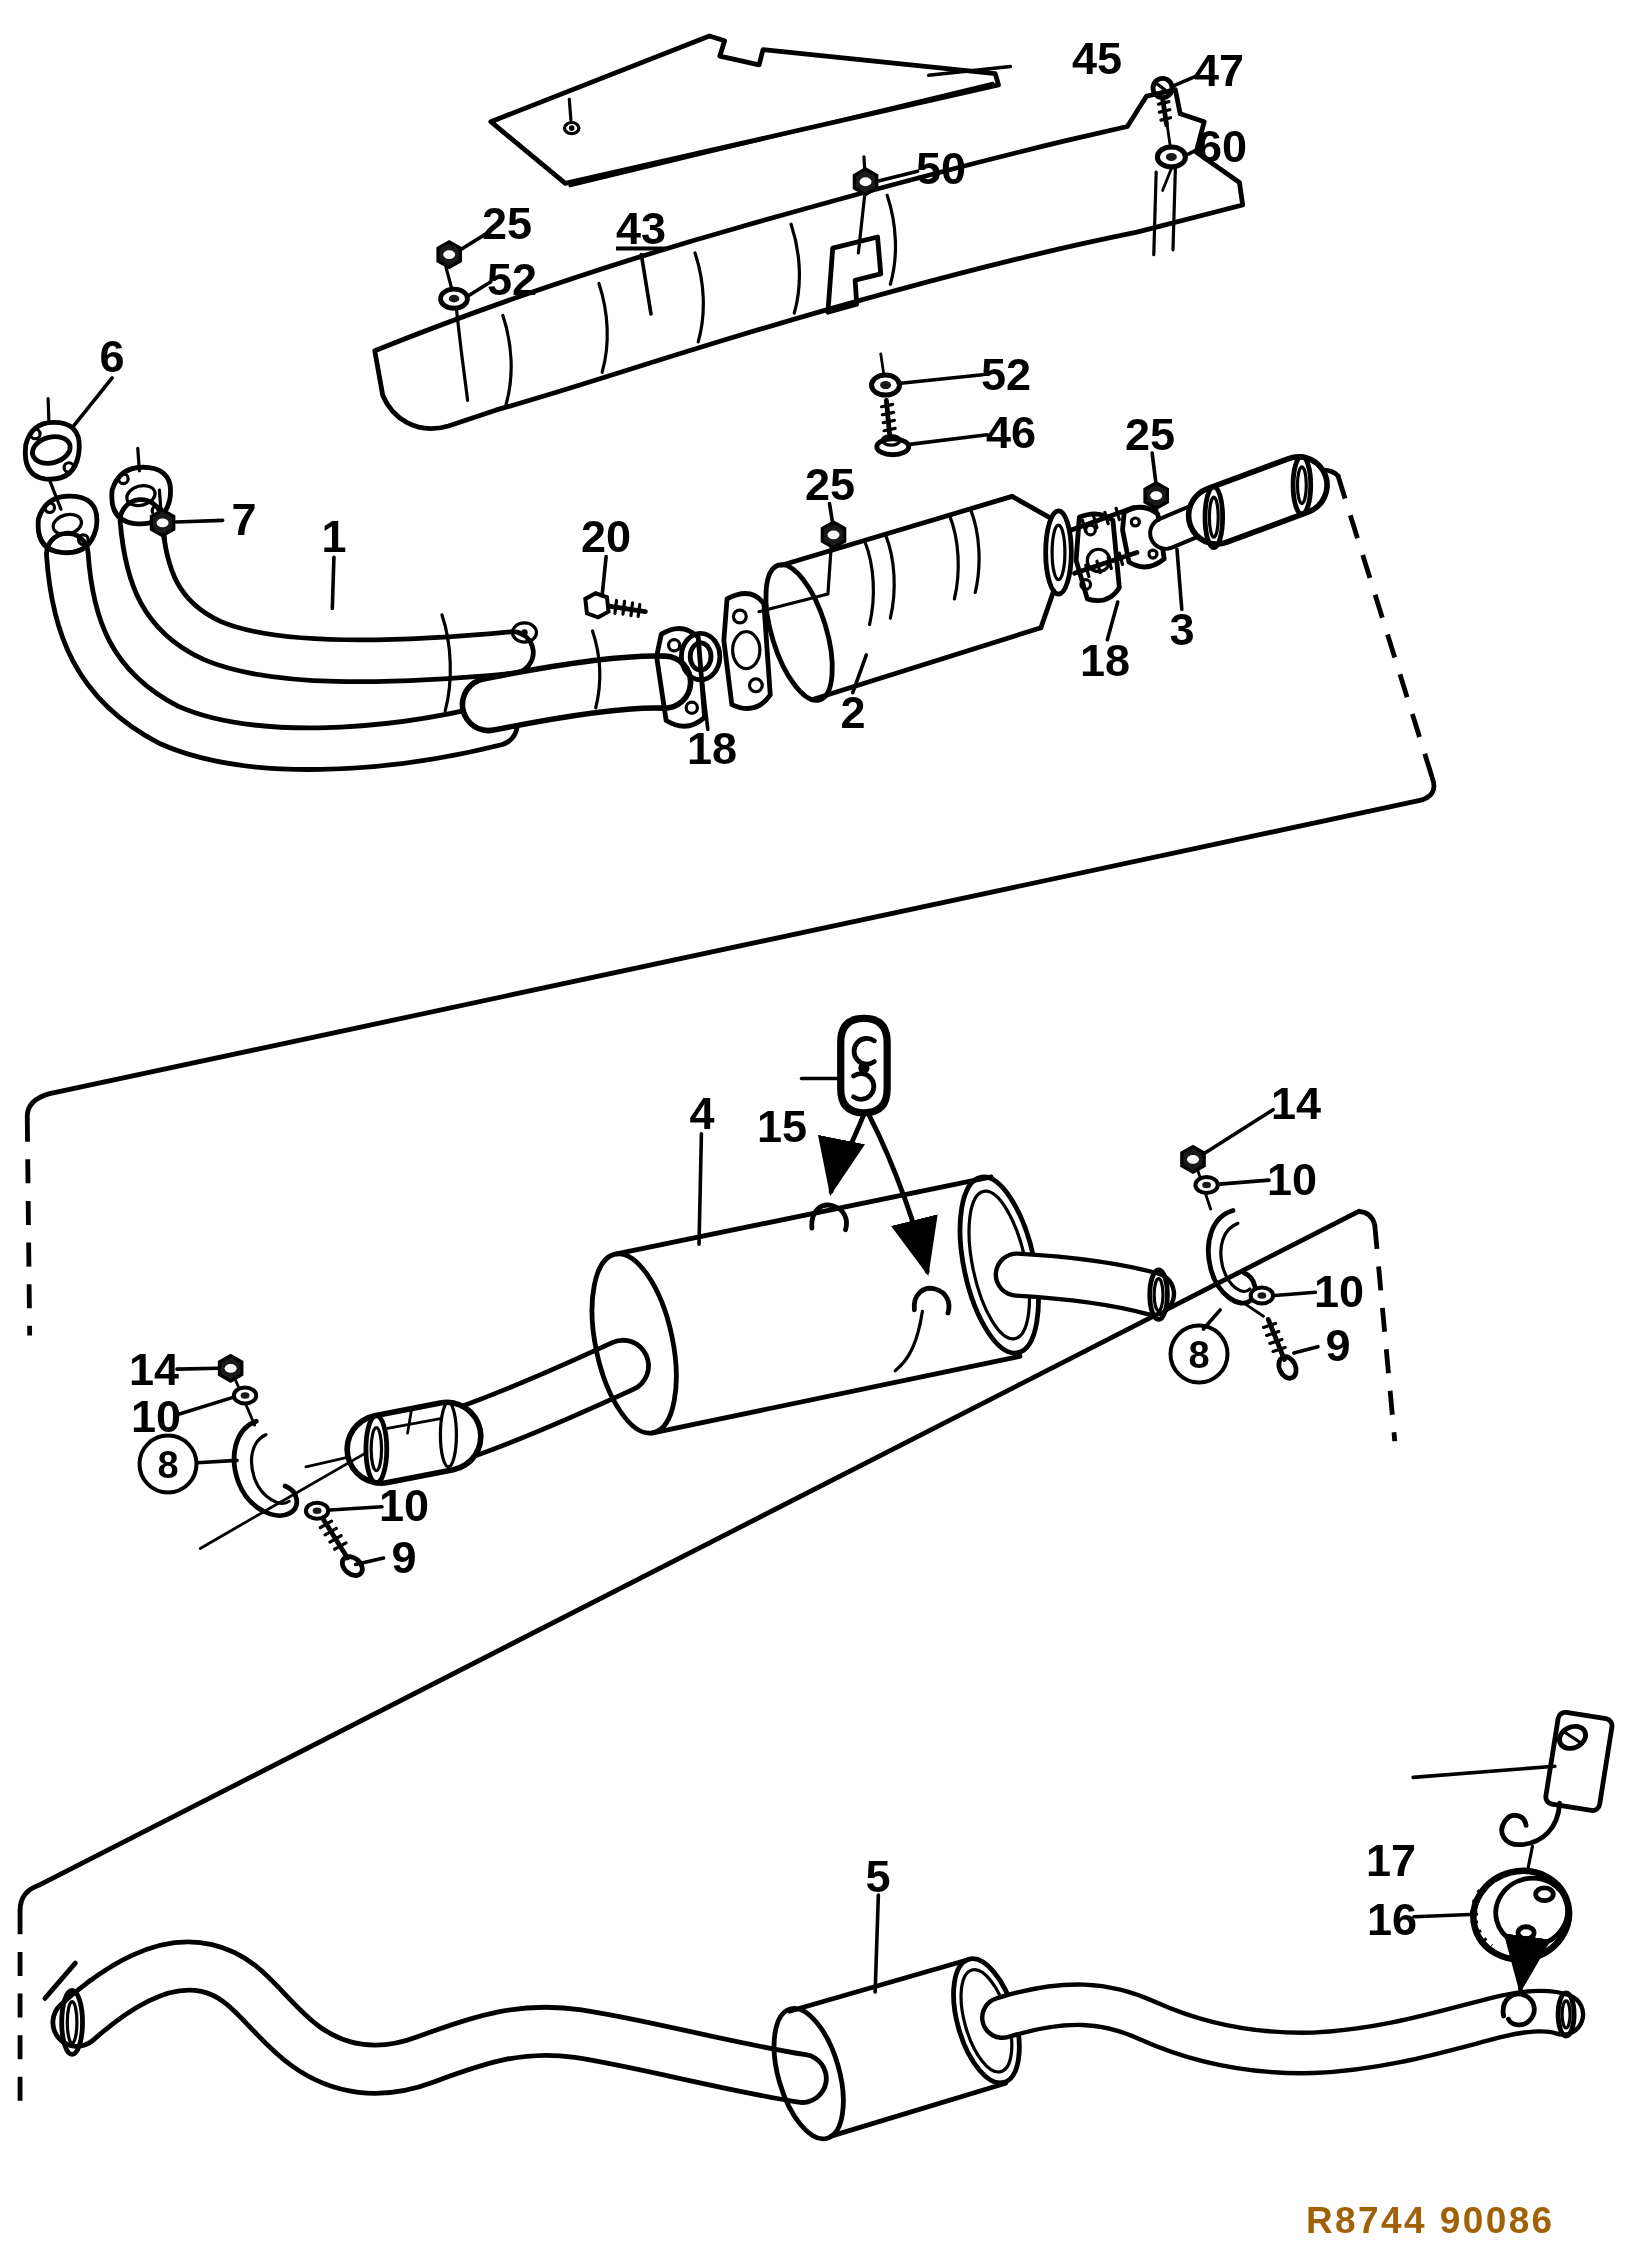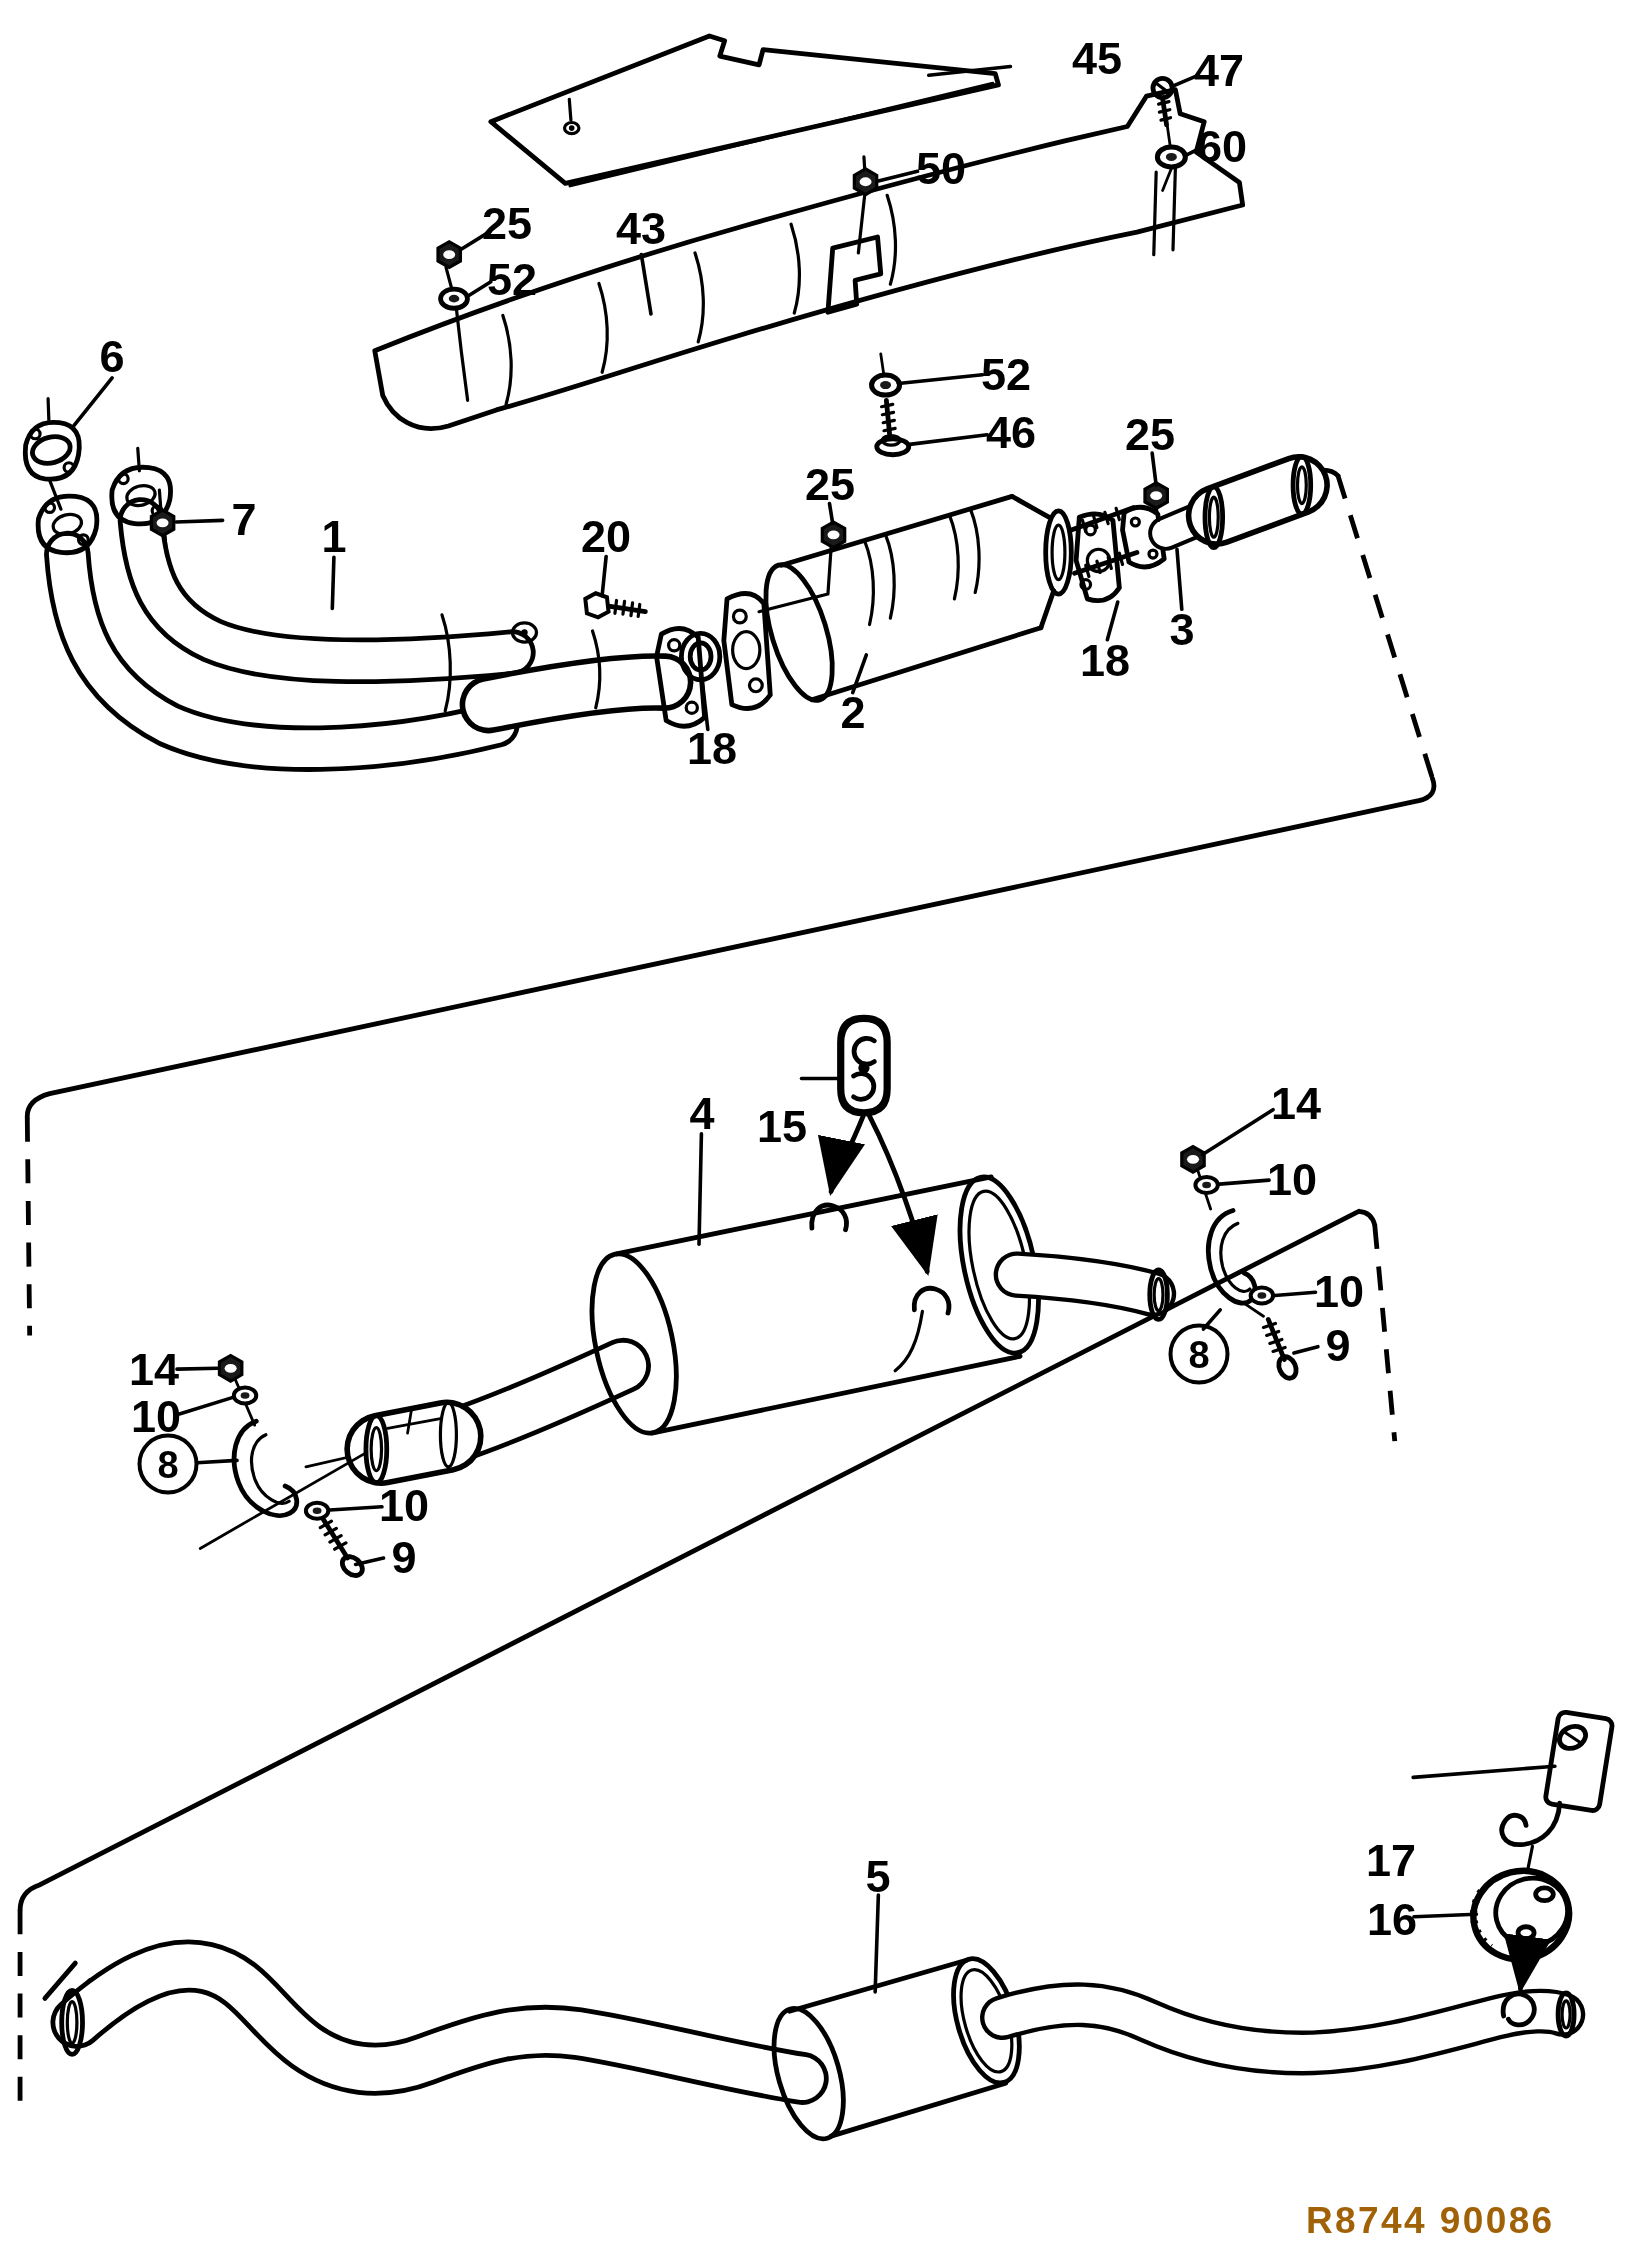--- a/index.html
+++ b/index.html
@@ -341,21 +341,21 @@
 </svg>
 
 <div class="refcode">R8744 90086</div>
 
 <div class="callout" style="left: 1049px; top: 58px; margin-left: 48px;">45</div>
     <div class="callout" style="left: 1219px; top: 70px;">47</div>
     <div class="callout" style="left: 1222px; top: 146px;">60</div>
     <div class="callout" style="left: 941px; top: 168px;">50</div>
     <div class="callout" style="left: 507px; top: 223px;">25</div>
     <div class="callout" style="left: 512px; top: 279px;">52</div>
-    <div class="callout" style="left: 641px; top: 228px;">43</div>
+    <div class="callout" style="left: 641px; top: 228px; text-decoration: underline;">43</div>
     <div class="callout" style="left: 1006px; top: 374px;">52</div>
     <div class="callout" style="left: 1011px; top: 432px;">46</div>
     <div class="callout" style="left: 112px; top: 356px;">6</div>
     <div class="callout" style="left: 244px; top: 519px;">7</div>
     <div class="callout" style="left: 334px; top: 536px;">1</div>
     <div class="callout" style="left: 606px; top: 536px;">20</div>
     <div class="callout" style="left: 830px; top: 484px;">25</div>
     <div class="callout" style="left: 712px; top: 748px;">18</div>
     <div class="callout" style="left: 853px; top: 712px;">2</div>
     <div class="callout" style="left: 1105px; top: 660px;">18</div>

